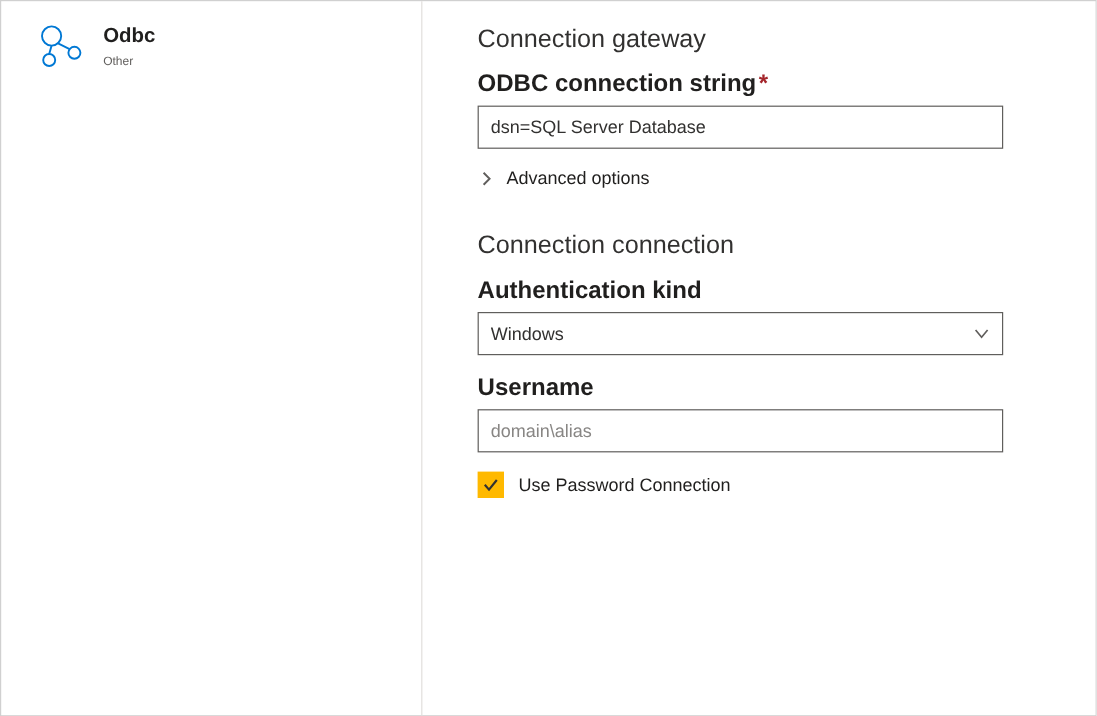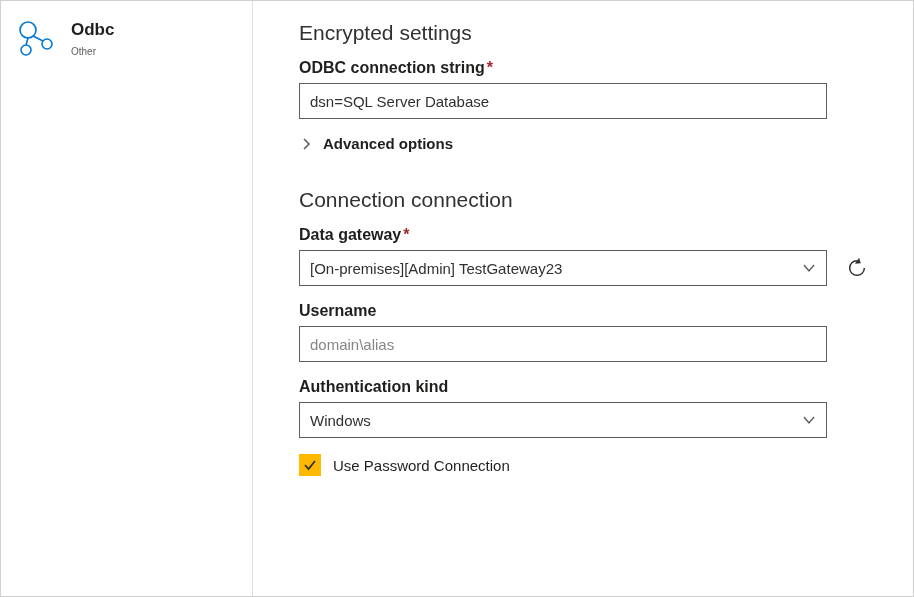--- a/index.html
+++ b/index.html
@@ -12,21 +12,21 @@
     height: 597px;
     overflow: hidden;
   }
   .root {
     display: flex;
     width: 100%; height: 100%;
     border: 1px solid #d0d0d0;
   }
   .left-pane {
     width: 350px;
-    padding: 18px 16px;
+    padding: 18px 31px;
     display: flex;
     align-items: flex-start;
     gap: 14px;
   }
   .divider {
     width: 1px;
     background: #e1dfdd;
     height: 100%;
   }
   .right-pane {
@@ -46,28 +46,28 @@
     line-height: 18px;
     margin-top: 2px;
   }
   .section-title {
     font-size: 21px;
     font-weight: 400;
     color: #323130;
     margin: 0 0 14px 0;
   }
   .field-label {
-    font-size: 16px;
+    font-size: 20px;
     font-weight: 600;
     color: #201f1e;
     margin-bottom: 6px;
   }
   .required-asterisk { color: #a4262c; margin-left: 2px; }
   .text-input, .select-box {
-    width: 528px;
+    width: 438px;
     height: 36px;
     border: 1px solid #605e5c;
     padding: 0 10px;
     font-size: 15px;
     font-family: inherit;
     color: #323130;
     background: #fff;
     outline: none;
     display: flex;
     align-items: center;
@@ -96,21 +96,21 @@
     display:flex;
     align-items:center;
     justify-content:center;
     width: 24px; height: 24px;
   }
   .advanced-toggle {
     display: flex;
     align-items: center;
     gap: 10px;
     font-size: 15px;
-    font-weight: 700;
+    font-weight: 400;
     color: #201f1e;
     cursor: pointer;
     margin: 6px 0 0 2px;
   }
   .advanced-toggle .chevron-right { color: #605e5c; display:flex; }
   .section-gap { height: 36px; }
   .checkbox-row {
     display:flex;
     align-items:center;
     gap: 12px;
@@ -148,21 +148,21 @@
     <div>
       <div class="connector-title">Odbc</div>
       <div class="connector-subtitle">Other</div>
     </div>
   </div>
 
   <div class="divider"></div>
 
   <div class="right-pane">
 
-    <h2 class="section-title">Encrypted settings</h2>
+    <h2 class="section-title">Connection gateway</h2>
 
     <div class="field">
       <div class="field-label">
         <span>ODBC connection string</span><span class="required-asterisk">*</span>
       </div>
       <input type="text" class="text-input" value="dsn=SQL Server Database" style="">
     </div>
 
     <div class="advanced-toggle">
       <span class="chevron-right">
@@ -170,59 +170,38 @@
             <path d="M3 1 L8 6 L3 11" fill="none" stroke="#605e5c" stroke-width="1.6"></path>
           </svg>
       </span>
       <span>Advanced options</span>
     </div>
 
     <div class="section-gap"></div>
 
     <h2 class="section-title">Connection connection</h2>
 
-    <div class="field">
-      <div class="field-label">
-        <span>Data gateway</span><span class="required-asterisk">*</span>
-      </div>
-      <div class="row-with-refresh">
-        <div class="select-box">
-          <span class="select-value">[On-premises][Admin] TestGateway23</span>
-          <span class="chevron">
-            <svg width="14" height="14" viewBox="0 0 14 14">
-                <path d="M2 4 L7 10 L12 4" fill="none" stroke="#605e5c" stroke-width="1.4"></path>
-              </svg>
-          </span>
-        </div>
-        <div class="refresh-btn">
-          <svg width="22" height="22" viewBox="0 0 24 24">
-            <path d="M 20 12 A 8 8 0 1 1 12 4" fill="none" stroke="#323130" stroke-width="1.6"></path>
-            <path d="M 12 0 L 12 8 L 17 4 Z" fill="#323130" transform="rotate(35 12 4)"></path>
-          </svg>
-        </div>
-      </div>
-    </div>
-
-    <div class="field">
-      <div class="field-label">Username</div>
-      <input type="text" class="text-input" placeholder="domain\alias" style="">
-    </div>
 
     <div class="field">
       <div class="field-label">Authentication kind</div>
       <div class="select-box">
         <span class="select-value">Windows</span>
         <span class="chevron">
           <svg width="14" height="14" viewBox="0 0 14 14">
               <path d="M2 4 L7 10 L12 4" fill="none" stroke="#605e5c" stroke-width="1.4"></path>
             </svg>
         </span>
       </div>
     </div>
 
+    <div class="field">
+      <div class="field-label">Username</div>
+      <input type="text" class="text-input" placeholder="domain\alias" style="">
+    </div>
+
 
     <div class="checkbox-row">
       <div class="checkbox">
         <svg width="16" height="16" viewBox="0 0 16 16">
             <path d="M3 8 L6.5 12 L13 4" fill="none" stroke="#323130" stroke-width="1.8"></path>
           </svg>
       </div>
       <span class="checkbox-label">Use Password Connection</span>
     </div>
 

